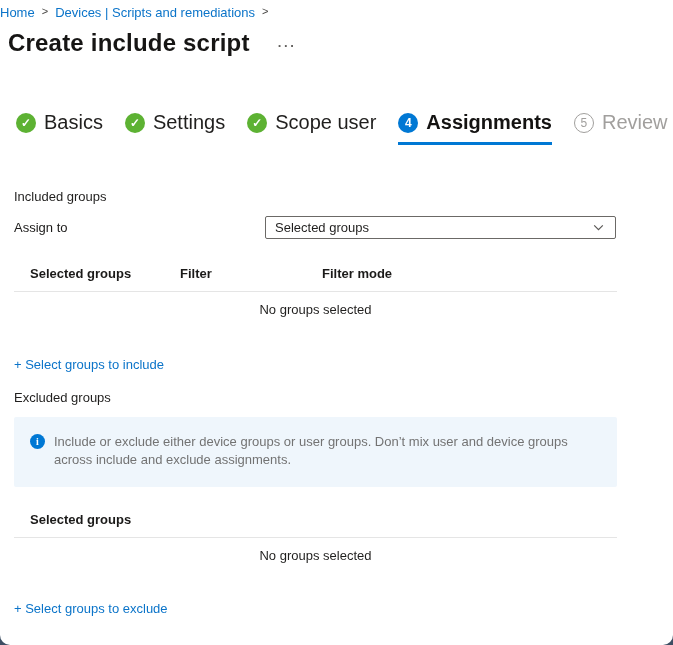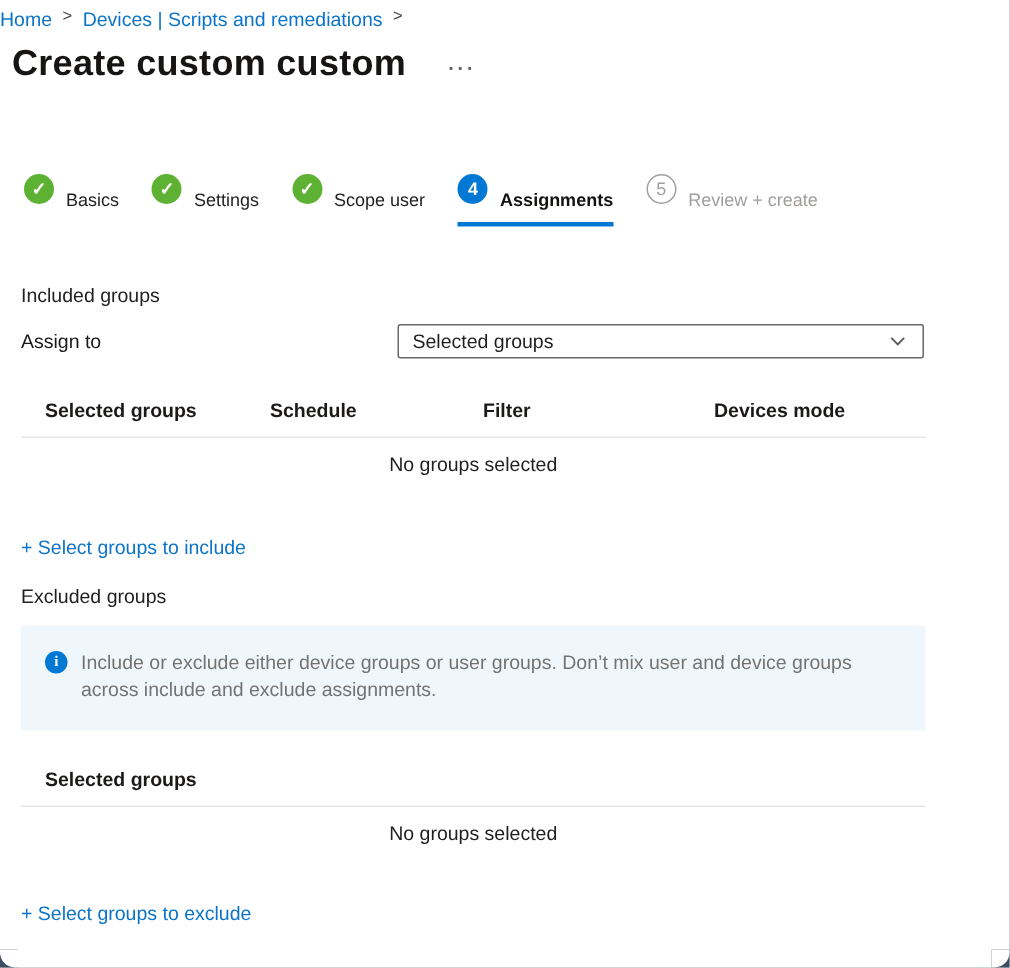--- a/index.html
+++ b/index.html
@@ -33,21 +33,21 @@
   .more-dots{margin-left:28px;margin-top:4px;color:#5f5d5b;font-size:13px;letter-spacing:2px;font-weight:700;}
 
   
   .tabs{position:absolute;left:16px;top:111px;display:flex;column-gap:22px;}
   .tab{display:flex;align-items:center;gap:8px;padding-bottom:8px;border-bottom:3px solid transparent;cursor:pointer;}
   .tab.active{border-bottom-color:#0078d4;}
   .step-icon{width:20px;height:20px;border-radius:50%;display:flex;align-items:center;justify-content:center;box-sizing:border-box;flex:0 0 auto;}
   .step-icon.complete{background:#5db233;color:#fff;font-size:12px;font-weight:700;}
   .step-icon.active-num{background:#0078d4;color:#fff;font-size:12px;font-weight:700;}
   .step-icon.disabled-num{background:#fff;border:1px solid #a19f9d;color:#a19f9d;font-size:12px;}
-  .tab-label{font-size:12px;color:#201f1e;white-space:nowrap;margin-top:15px;}
+  .tab-label{font-size:20px;color:#201f1e;white-space:nowrap;}
   .tab.active .tab-label{font-weight:700;color:#141312;}
   .tab.disabled .tab-label{color:#a19f9d;}
 
   .desc{position:absolute;left:14px;top:154px;font-size:13px;color:#201f1e;}
 
   .section-heading{position:absolute;left:14px;font-size:13px;color:#201f1e;}
   .included-heading{top:189px;}
   .excluded-heading{top:390px;}
 
   
@@ -86,21 +86,21 @@
 <div class="card">
 
   <nav class="breadcrumb">
     <a class="crumb">Home</a>
     <span class="crumb-sep">&gt;</span>
     <a class="crumb">Devices | Scripts and remediations</a>
     <span class="crumb-sep">&gt;</span>
   </nav>
 
   <div class="title-row">
-    <h1 class="page-title" style="margin:0">Create custom custom</h1>
+    <h1 class="page-title" style="margin:0">Create include script</h1>
     <span class="more-dots">···</span>
   </div>
 
   <div class="tabs">
     <div class="tab">
       <span class="step-icon complete">✓</span>
       <span class="tab-label">Basics</span>
     </div>
     <div class="tab">
       <span class="step-icon complete">✓</span>
@@ -129,23 +129,22 @@
     <span class="chevron">
       <svg width="13" height="13" viewBox="0 0 13 13">
           <path d="M2.2 4.3 L6.5 8.6 L10.8 4.3" fill="none" stroke="#5a5856" stroke-width="1.2"></path>
         </svg>
     </span>
   </div>
 
   <div class="tbl tbl1">
     <div class="tbl-head">
       <span class="cell">Selected groups</span>
-      <span class="cell">Schedule</span>
       <span class="cell">Filter</span>
-      <span class="cell">Devices mode</span>
+      <span class="cell">Filter mode</span>
     </div>
     <div class="tbl-empty">No groups selected</div>
   </div>
 
   <a class="add-link link-include">+ Select groups to include</a>
 
   <div class="section-heading excluded-heading">Excluded groups</div>
 
   <div class="infobox">
     <span class="info-icon">i</span>

